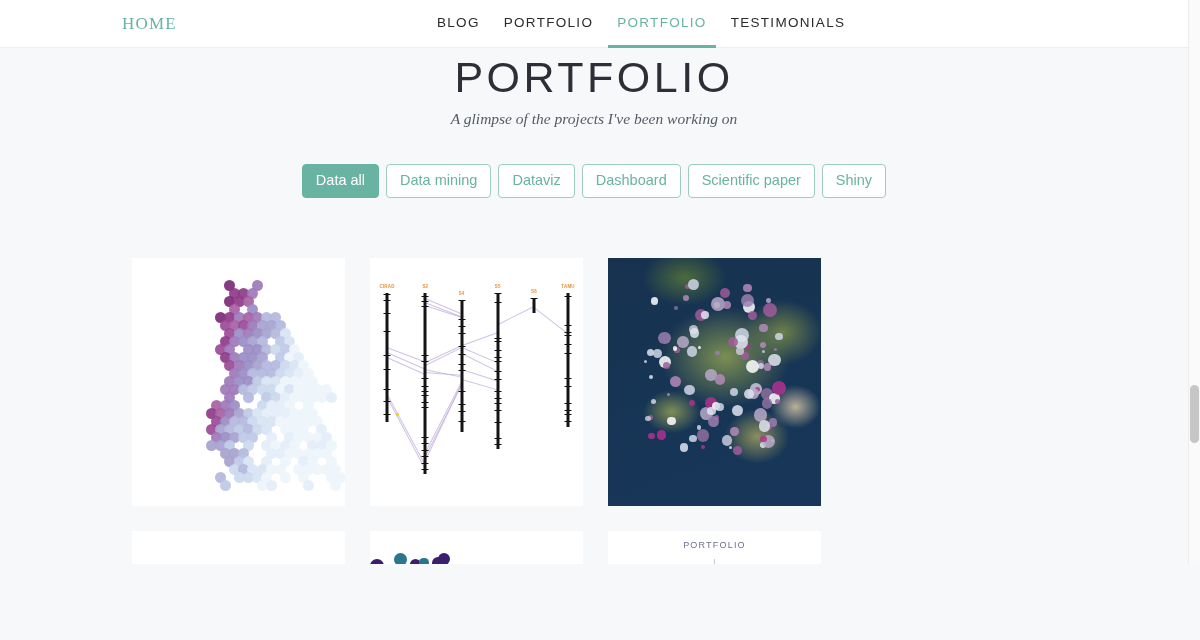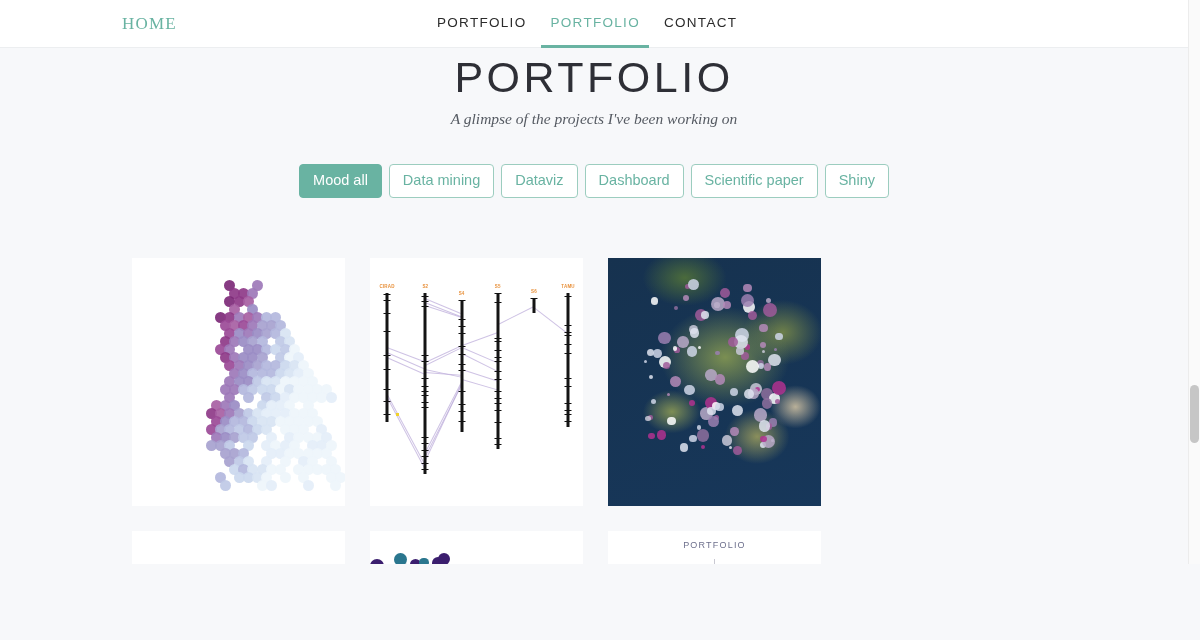--- a/index.html
+++ b/index.html
@@ -282,31 +282,32 @@
   }
 </style>
 </head>
 <body>
 
 <div id="page">
 
   <div id="navbar">
     <div id="brand">HOME</div>
     <nav id="navmenu">
+        <div class="navitem"><span>BLOG</span></div>
         <div class="navitem"><span>PORTFOLIO</span></div>
         <div class="navitem active"><span>PORTFOLIO</span></div>
-        <div class="navitem"><span>CONTACT</span></div>
+        <div class="navitem"><span>TESTIMONIALS</span></div>
       </nav>
   </div>
 
   <div id="page-title">PORTFOLIO</div>
   <div id="page-subtitle">A glimpse of the projects I've been working on</div>
 
   <div id="filters">
-      <button class="filter-btn selected">Mood all</button>
+      <button class="filter-btn selected">Data all</button>
       <button class="filter-btn">Data mining</button>
       <button class="filter-btn">Dataviz</button>
       <button class="filter-btn">Dashboard</button>
       <button class="filter-btn">Scientific paper</button>
       <button class="filter-btn">Shiny</button>
     </div>
 
   <div id="grid">
 
     <div class="card">

